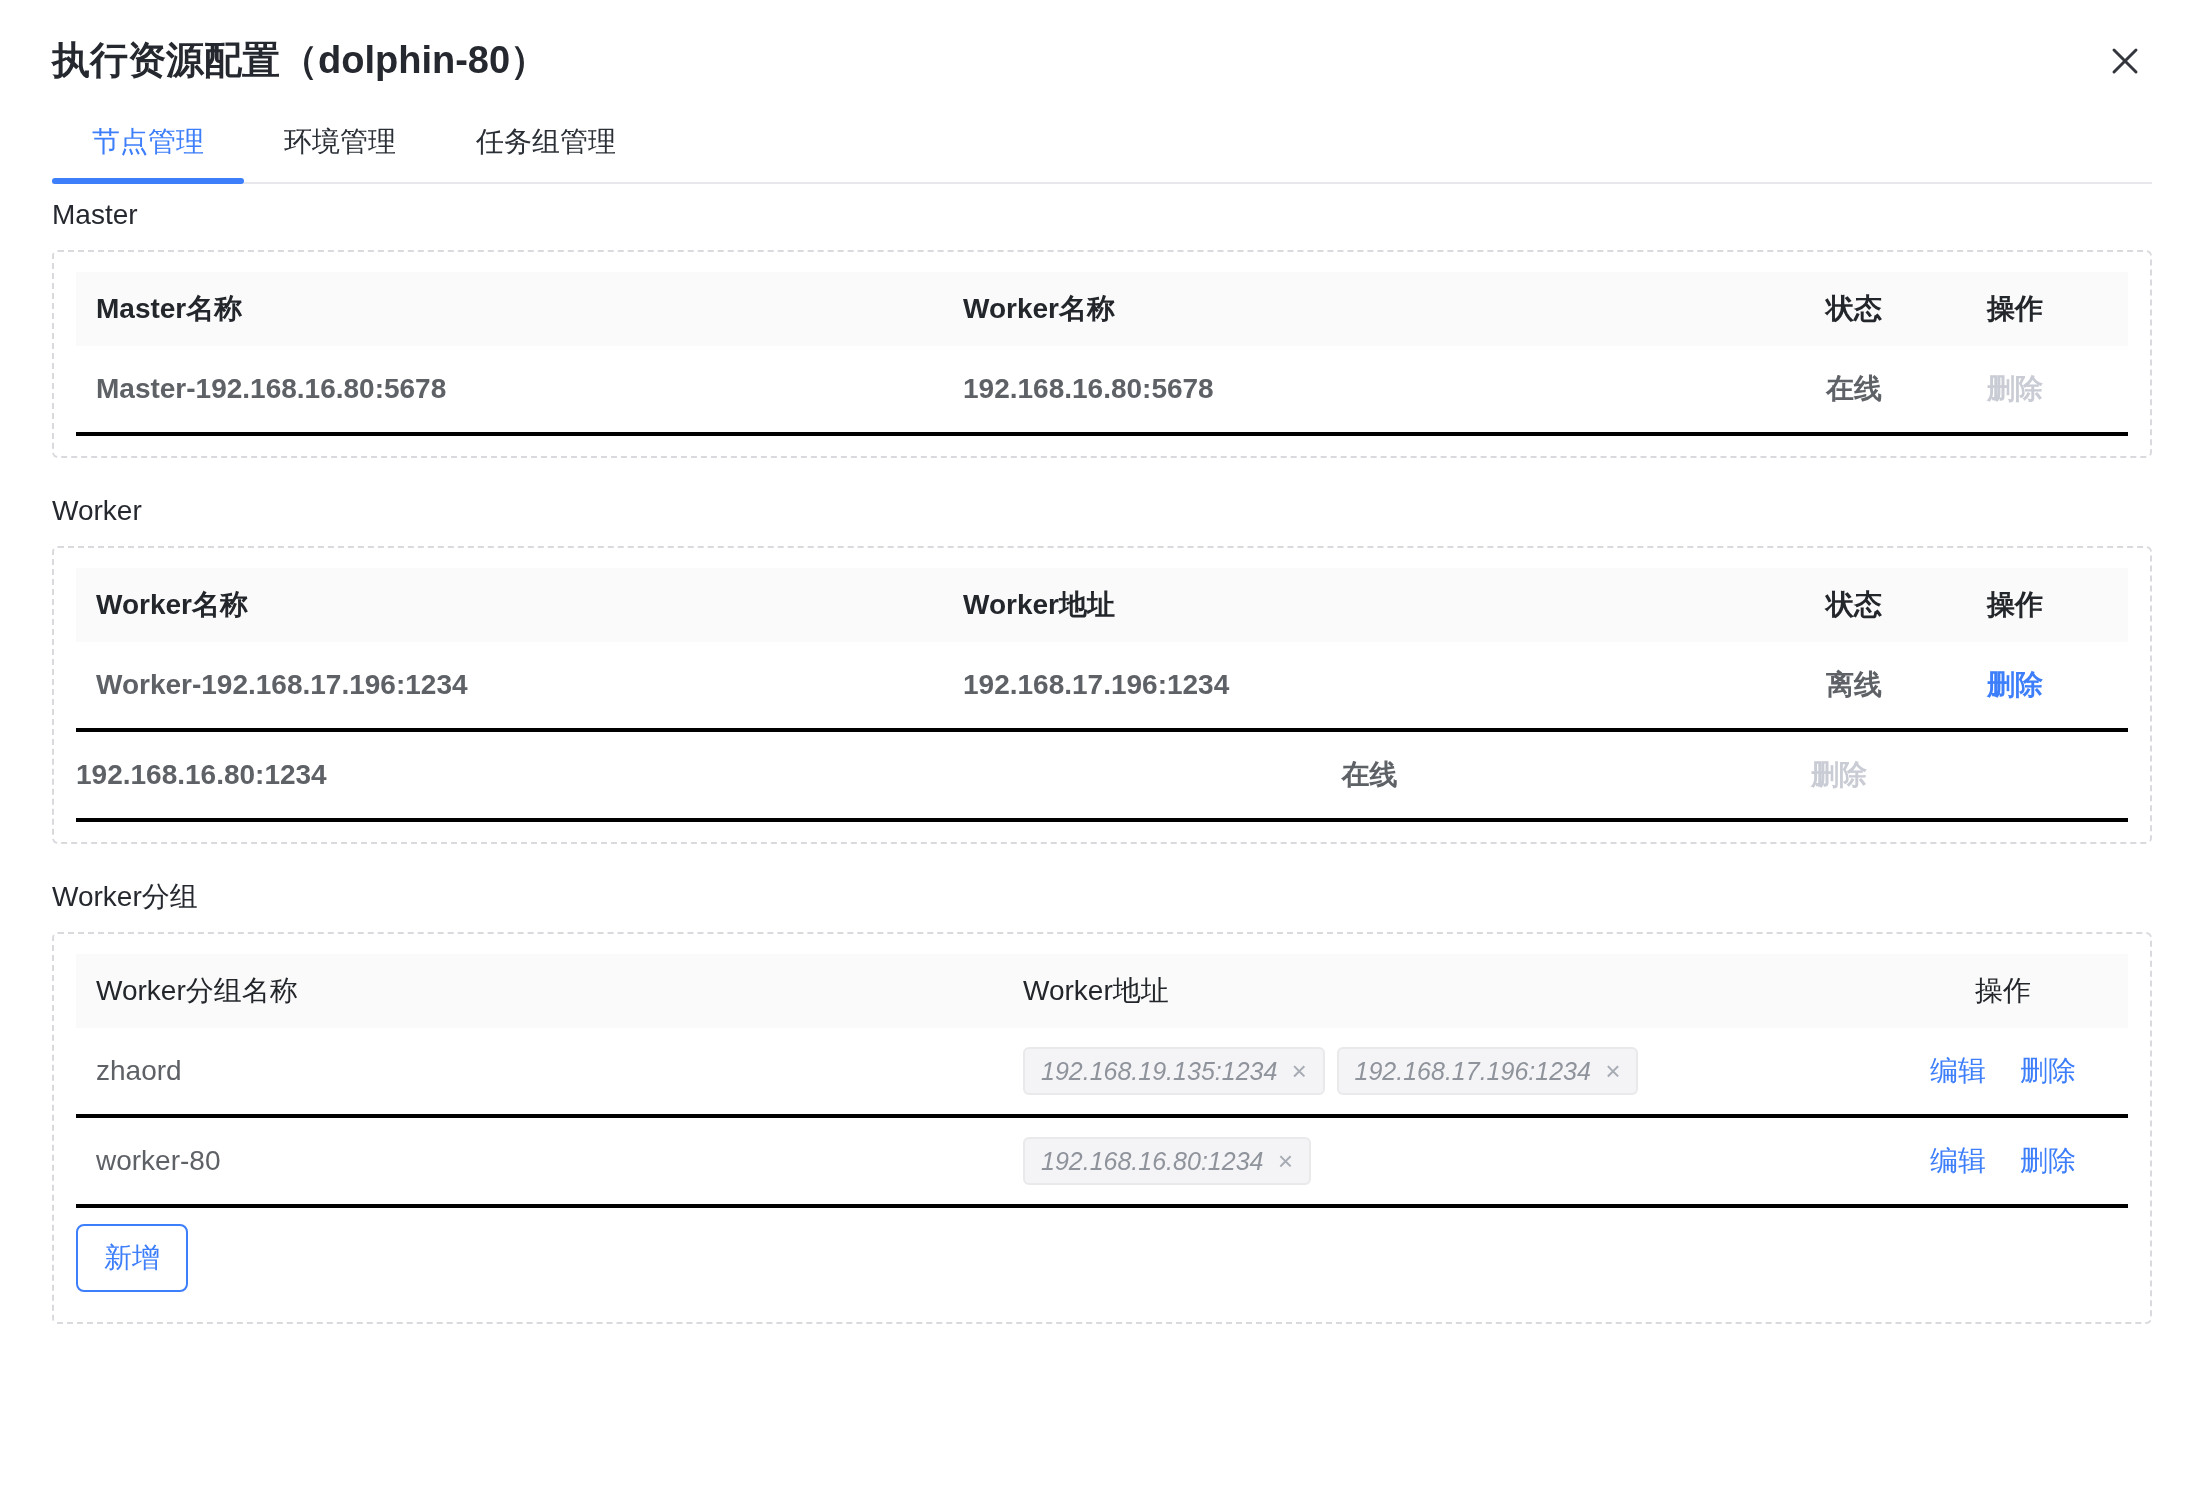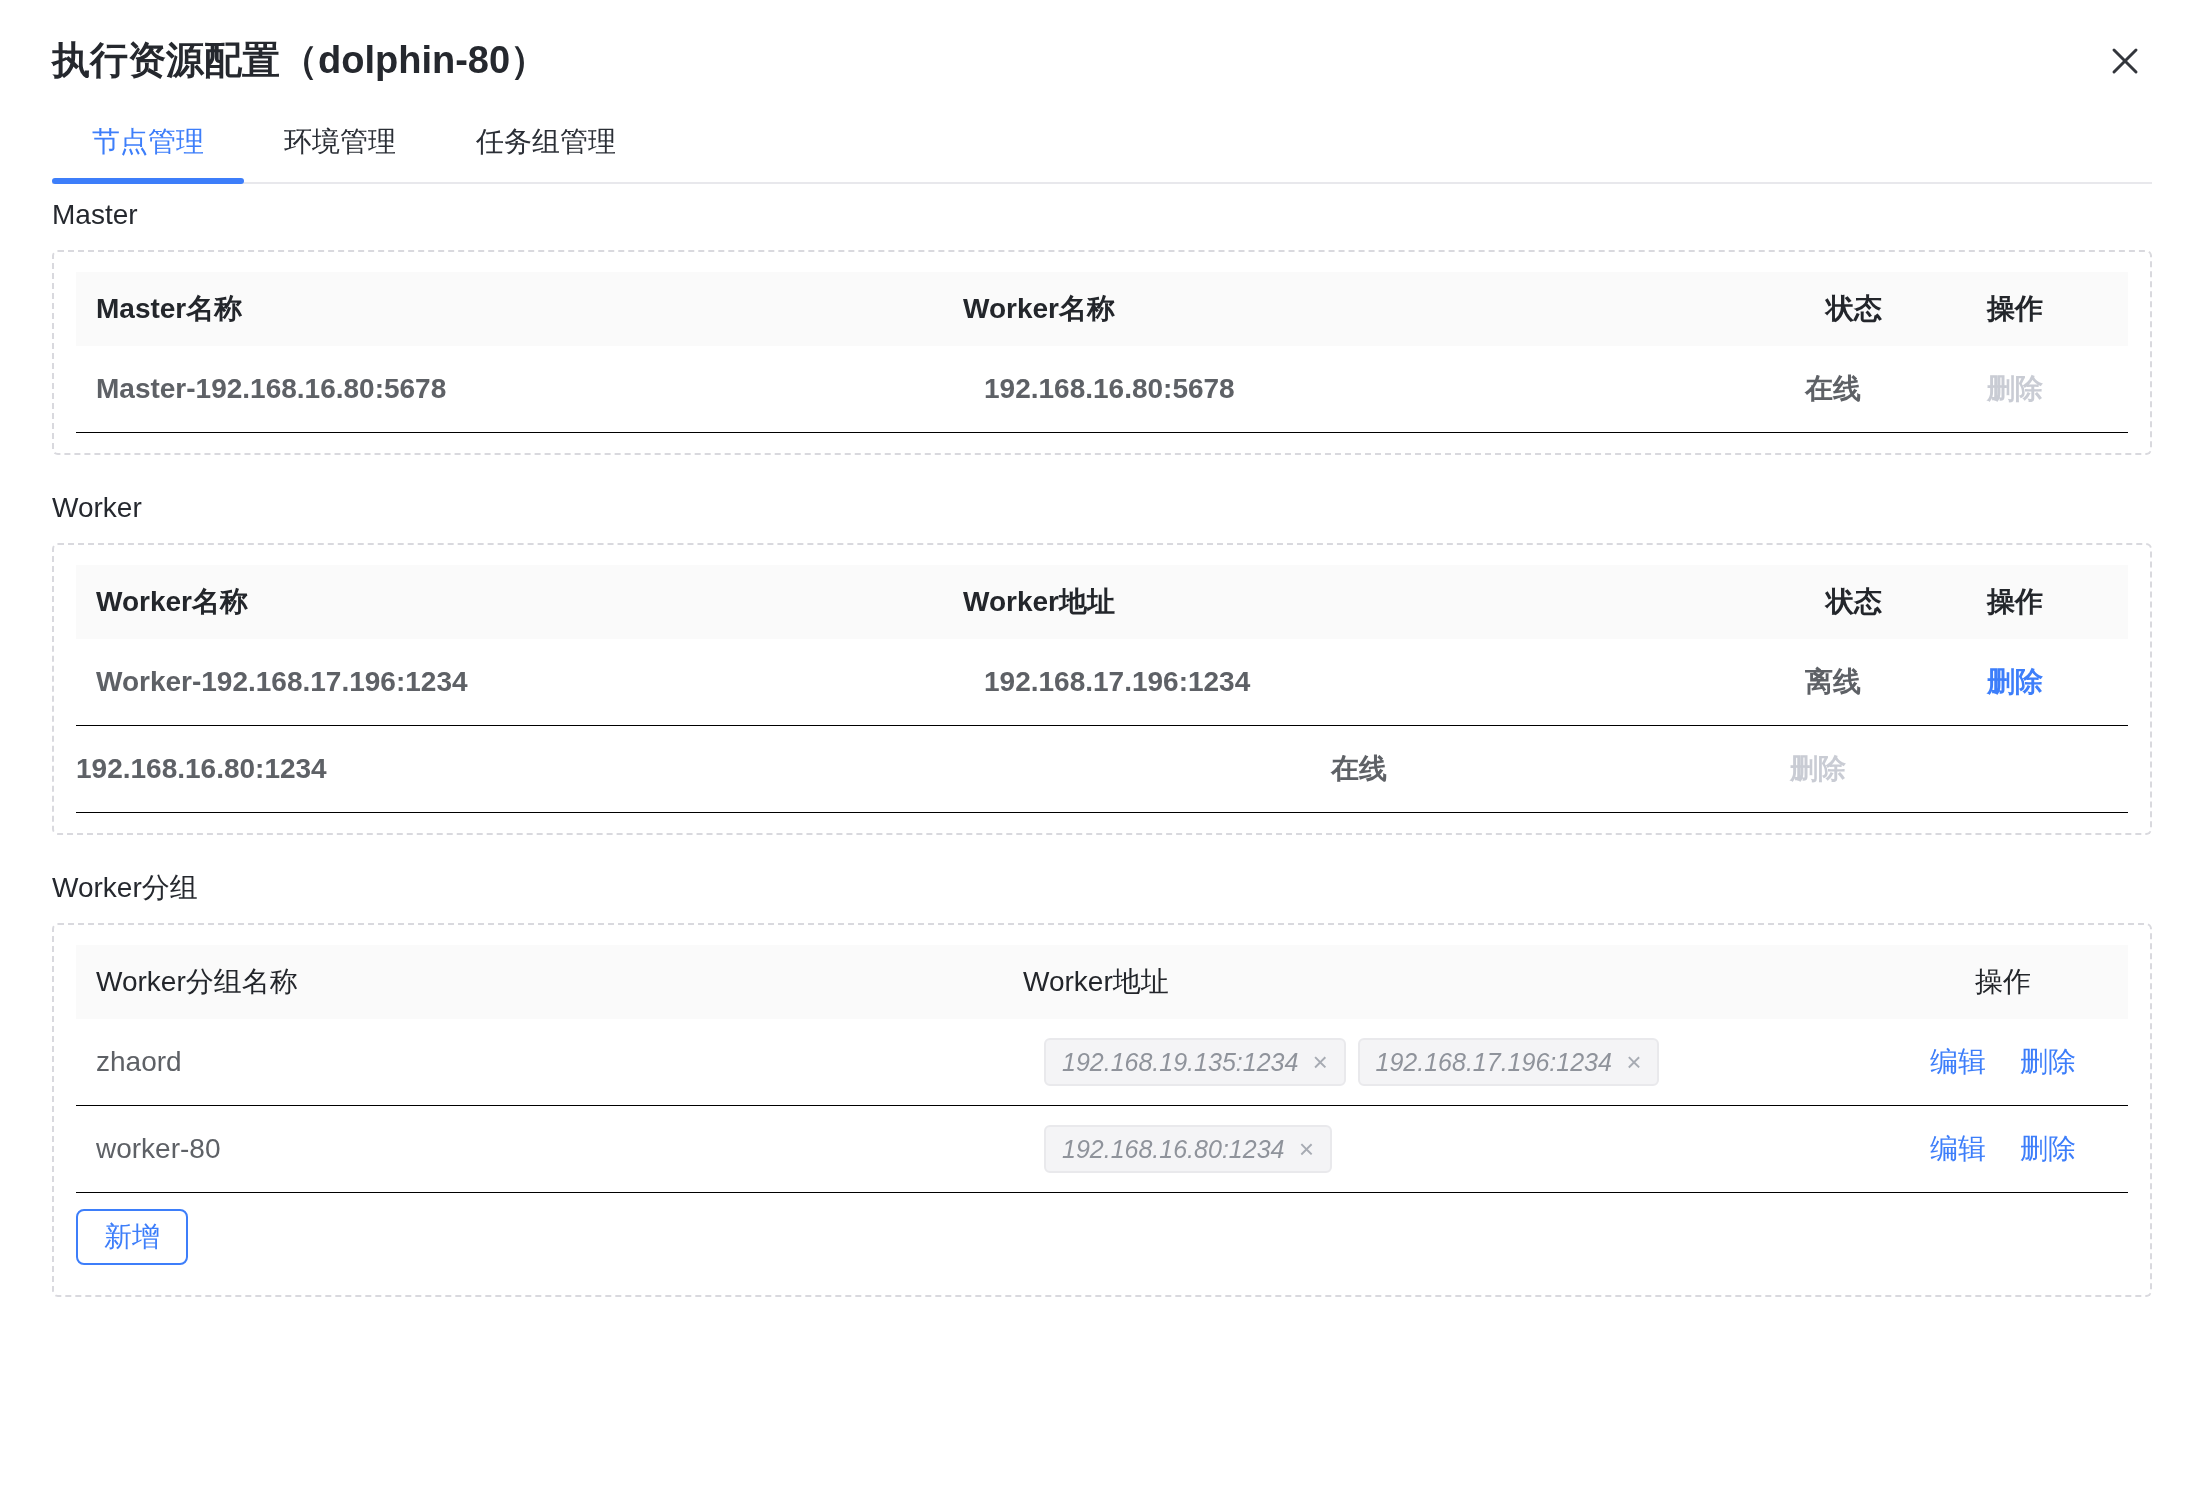--- a/index.html
+++ b/index.html
@@ -52,22 +52,21 @@
   .trow{
     display:grid;align-items:center;
   }
   .cols-4{grid-template-columns:887px 1fr 156px 196px;font-weight:bold;}
   .cols-3{grid-template-columns:947px 1fr 250px;}
   .thead{
     background:#fafafa;height:74px;font-size:28px;color:#23262b;
   }
   .tdata{
     height:86px;font-size:28px;color:#5e6166;
-    border-bottom:1px solid #000000;
-    gap:21px;
+    border-bottom:4px solid #000000;
   }
   .cell-name{padding-left:20px;}
   .cell-status{text-align:center;}
   .cell-op{text-align:center;padding-right:30px;}
   .cell-op-group{display:flex;justify-content:center;gap:34px;align-items:center;}
   .thead .cell-op-group{font-weight:400;}
 
   .link{color:#3d7efa;cursor:pointer;}
   .link.disabled{color:#c9ccd4;cursor:default;}
 
@@ -77,21 +76,21 @@
     display:inline-flex;align-items:center;height:44px;
     padding:0 16px;background:#f4f4f6;border:2px solid #e9e9ec;
     border-radius:6px;font-size:25px;color:#8f939b;white-space:nowrap;
   }
   .tag .tag-x{
     margin-left:14px;font-size:26px;color:#a7abb3;cursor:pointer;line-height:1;
   }
 
   
   .add-btn{
-    margin-top:16px;width:112px;height:56px;
+    margin-top:16px;width:112px;height:68px;
     display:flex;align-items:center;justify-content:center;
     border:2px solid #3d7efa;border-radius:8px;background:#ffffff;
     color:#3d7efa;font-size:28px;cursor:pointer;box-sizing:border-box;
   }
 </style>
 </head>
 <body>
 
 <div class="dialog">
 

